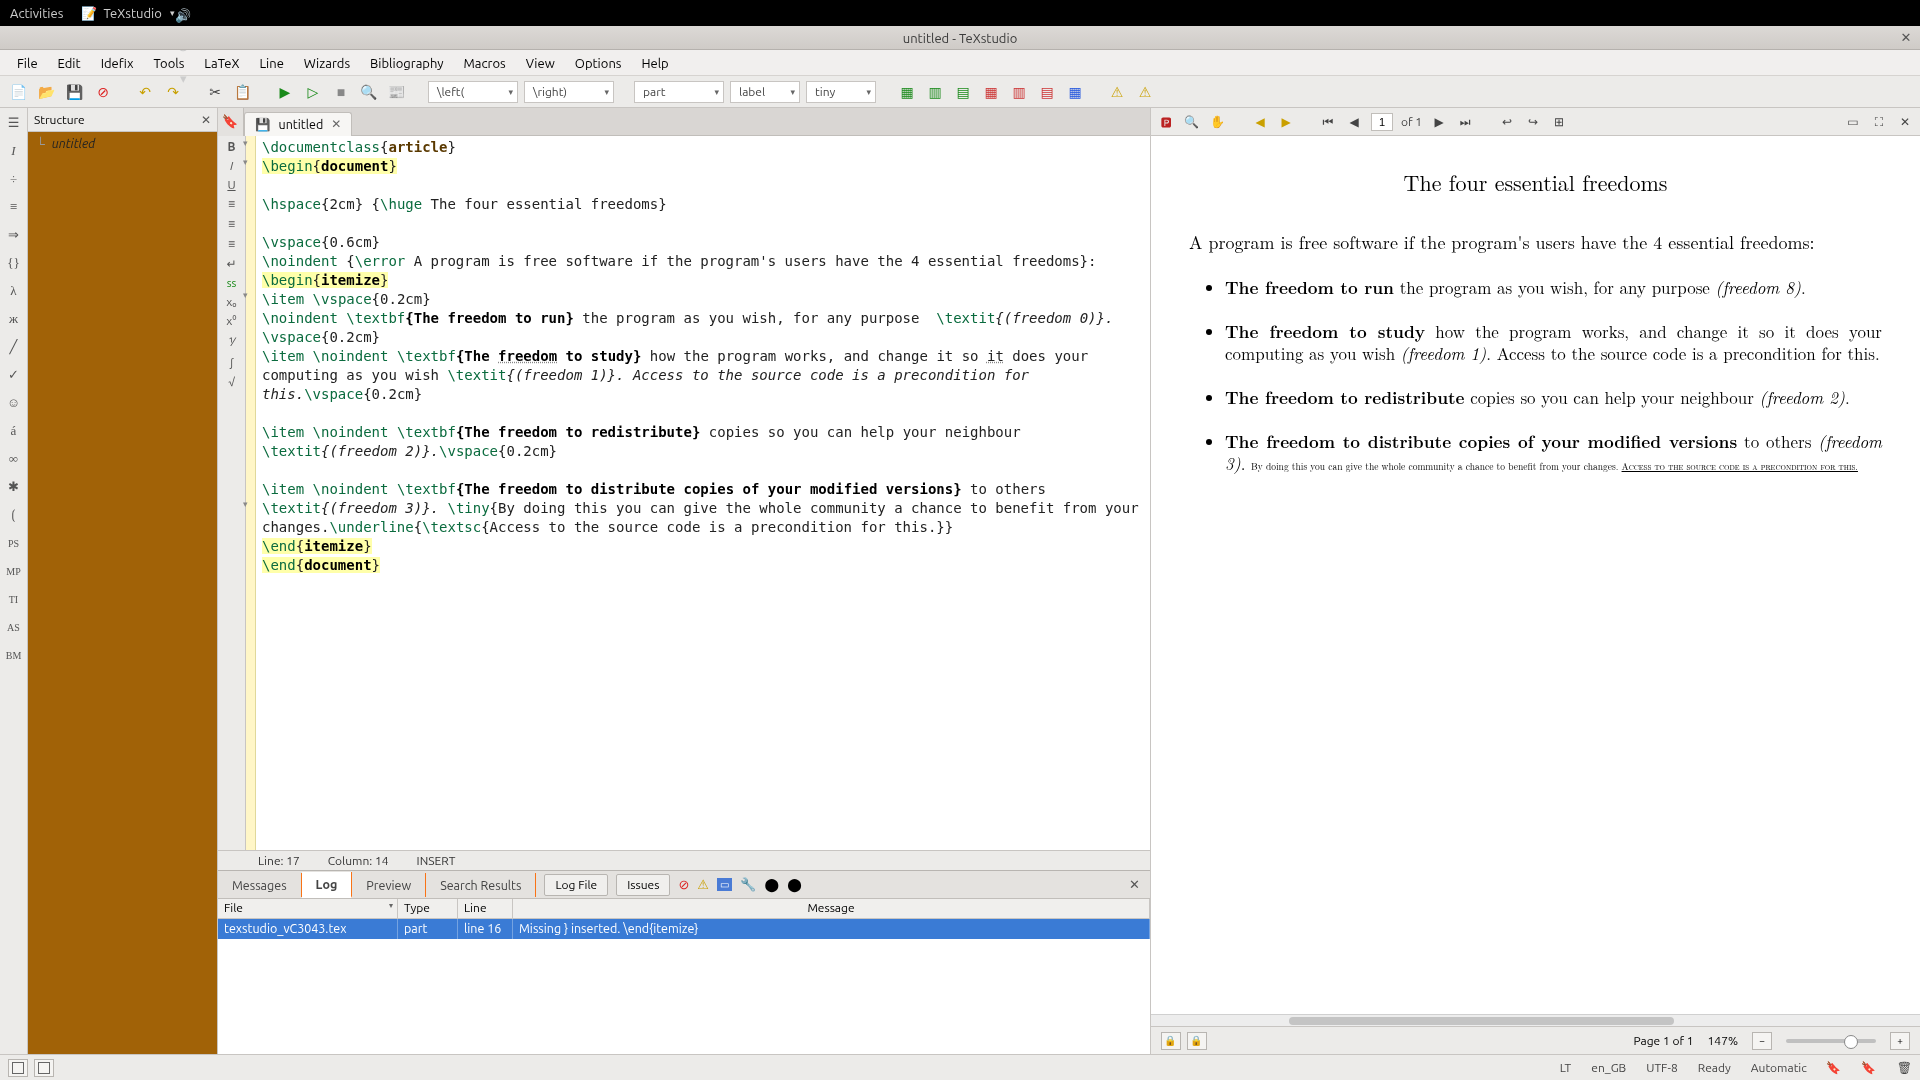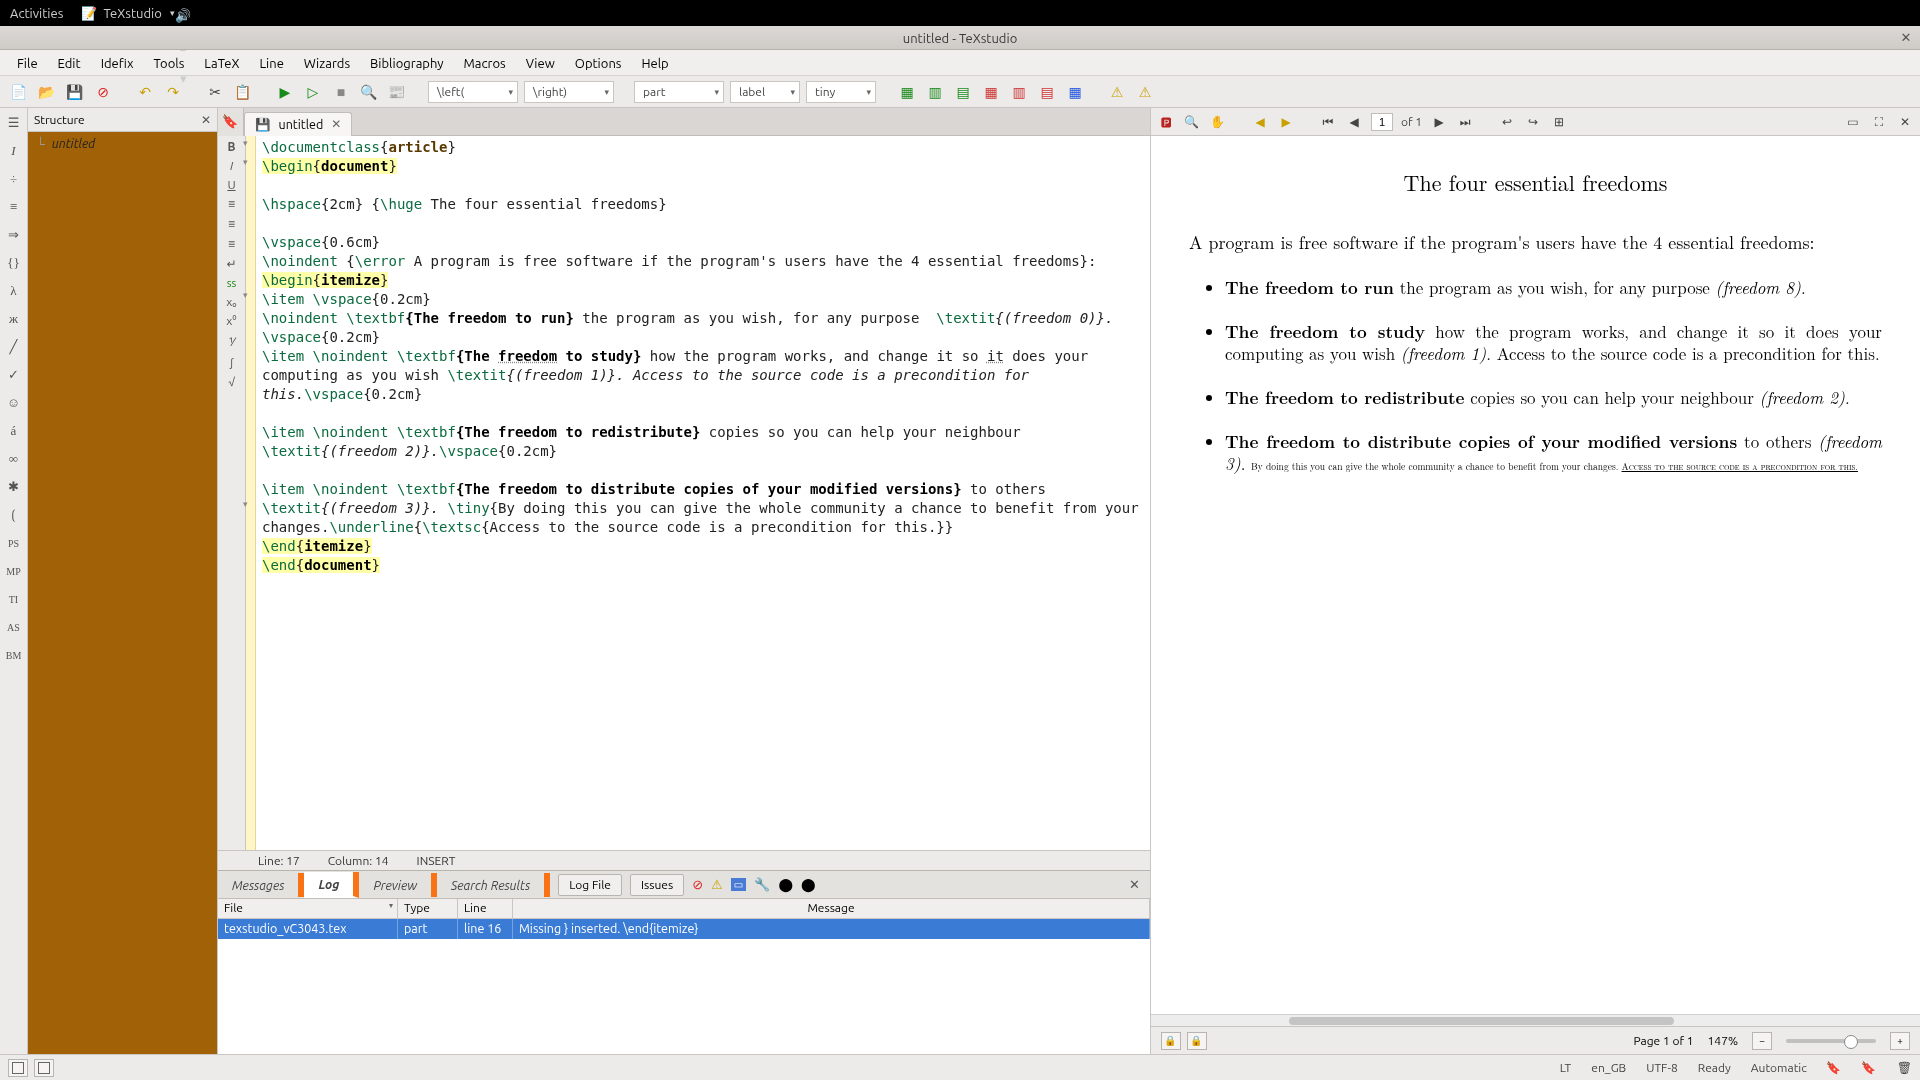--- a/index.html
+++ b/index.html
@@ -52,21 +52,21 @@
   .editor .cmd { color: #0a6b3e; }
   .editor .bold { font-weight: bold; color: #000; }
   .editor .env { color: #5a3900; font-weight: bold; }
   .editor .begin { background: #ffffaa; }
   .editor .hl { background: #e6e6ff; }
   .editor .under { text-decoration: underline dotted #888; }
   .statusline { height: 20px; background: #ecebe9; border-top: 1px solid #c8c5c2; font-size: 12px; display: flex; align-items: center; gap: 28px; padding: 0 40px; color: #333; }
   
   .logpanel { height: 184px; border-top: 1px solid #b8b5b1; display: flex; flex-direction: column; background: #fff; }
   .logtabs { height: 28px; background: #e4e2df; display: flex; align-items: center; border-bottom: 1px solid #c1beba; }
-  .logtab { padding: 5px 14px; font-size: 12.5px; color: #444; border-right: 6px solid #f97316; font-style: italic; }
+  .logtab { padding: 5px 14px; font-size: 12.5px; color: #444; border-right: 1px solid #f97316; }
   .logtab.active { background: #fff; font-weight: bold; border-bottom: 2px solid #fff; margin-bottom: -1px; }
   .logtabs .spacer { flex: 1; display:flex; align-items:center; gap:8px; padding:0 8px; }
   .logtabs .x { padding: 0 10px; color:#555; }
   .logbtn { height:22px; padding:0 10px; border:1px solid #b8b5b1; background:#f0efed; font-size:12px; border-radius:2px; display:flex; align-items:center;}
   .loghead { height: 20px; background: #f0efed; display: flex; font-size: 12px; border-bottom: 1px solid #c8c5c2; }
   .loghead > div { border-right: 1px solid #c8c5c2; padding: 2px 6px; position:relative; }
   .loghead > div.sortable::after { content:"▾"; position:absolute; right:4px; font-size:8px; color:#666; }
   .logrow { height: 20px; display: flex; font-size: 12.5px; background: #3a7bd5; color: #fff; }
   .logrow > div { padding: 2px 6px; border-right: 1px solid rgba(255,255,255,0.3); }
   .c-file { width: 180px; } .c-type { width: 60px; } .c-line { width: 55px; } .c-msg { flex: 1; }

